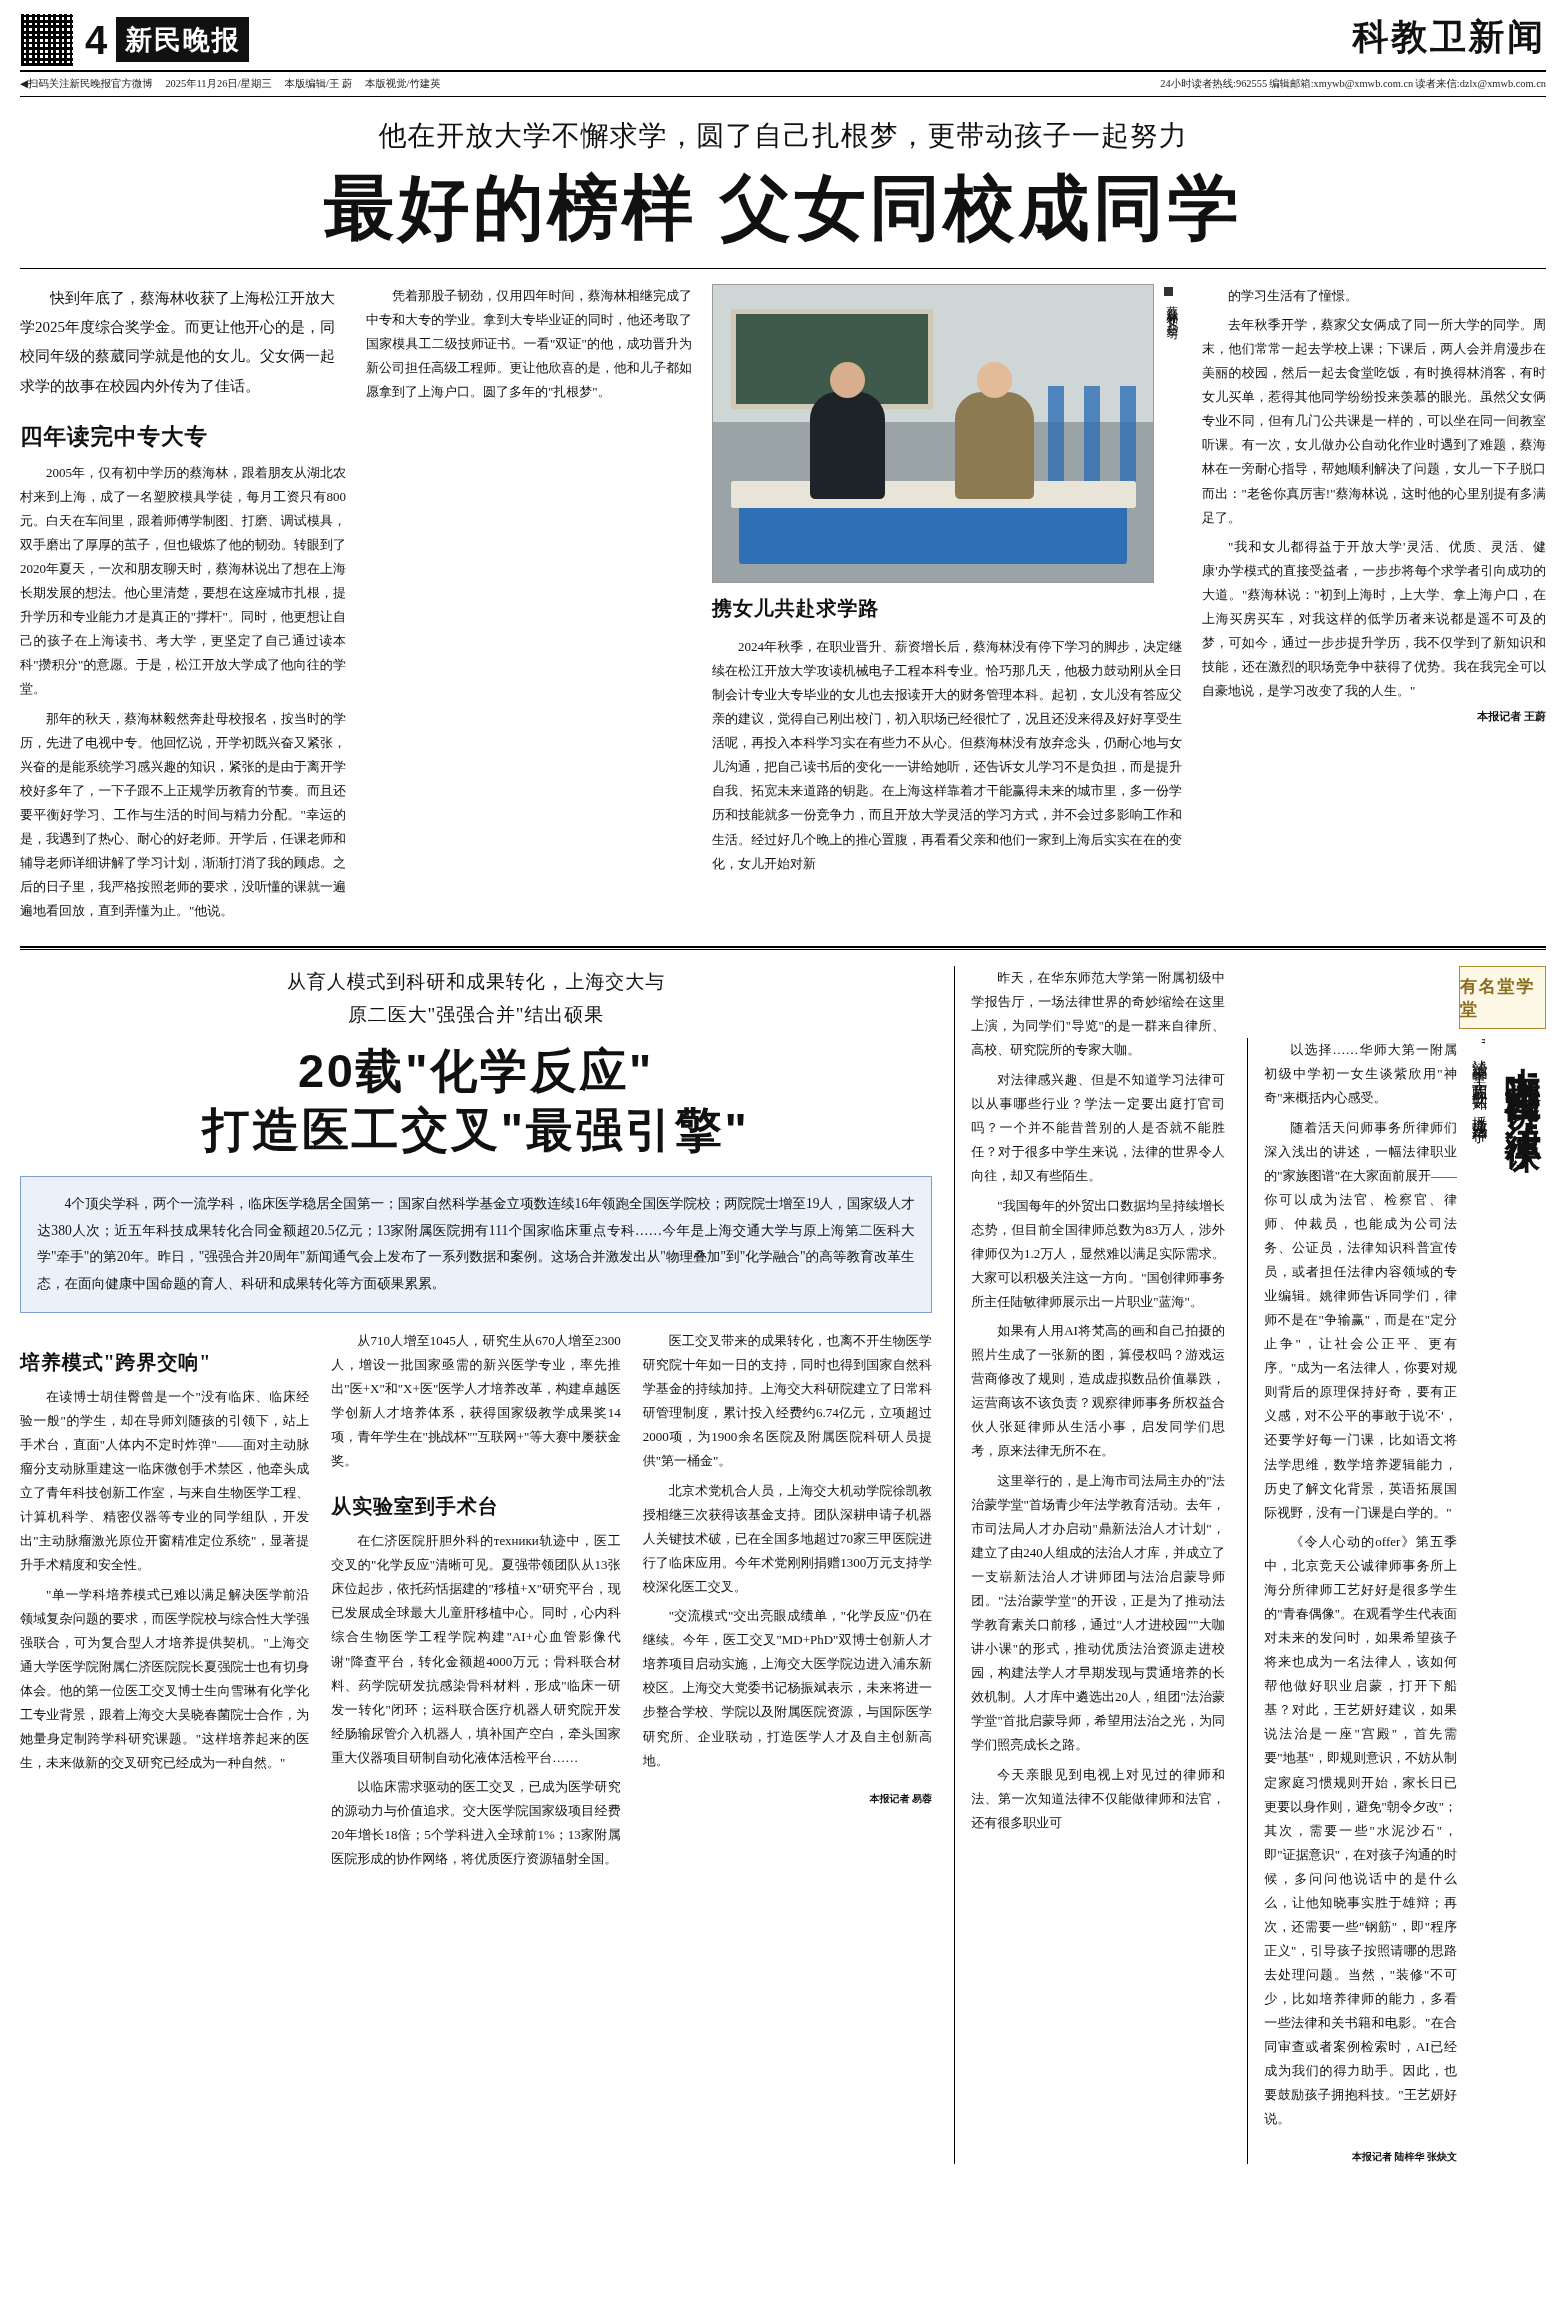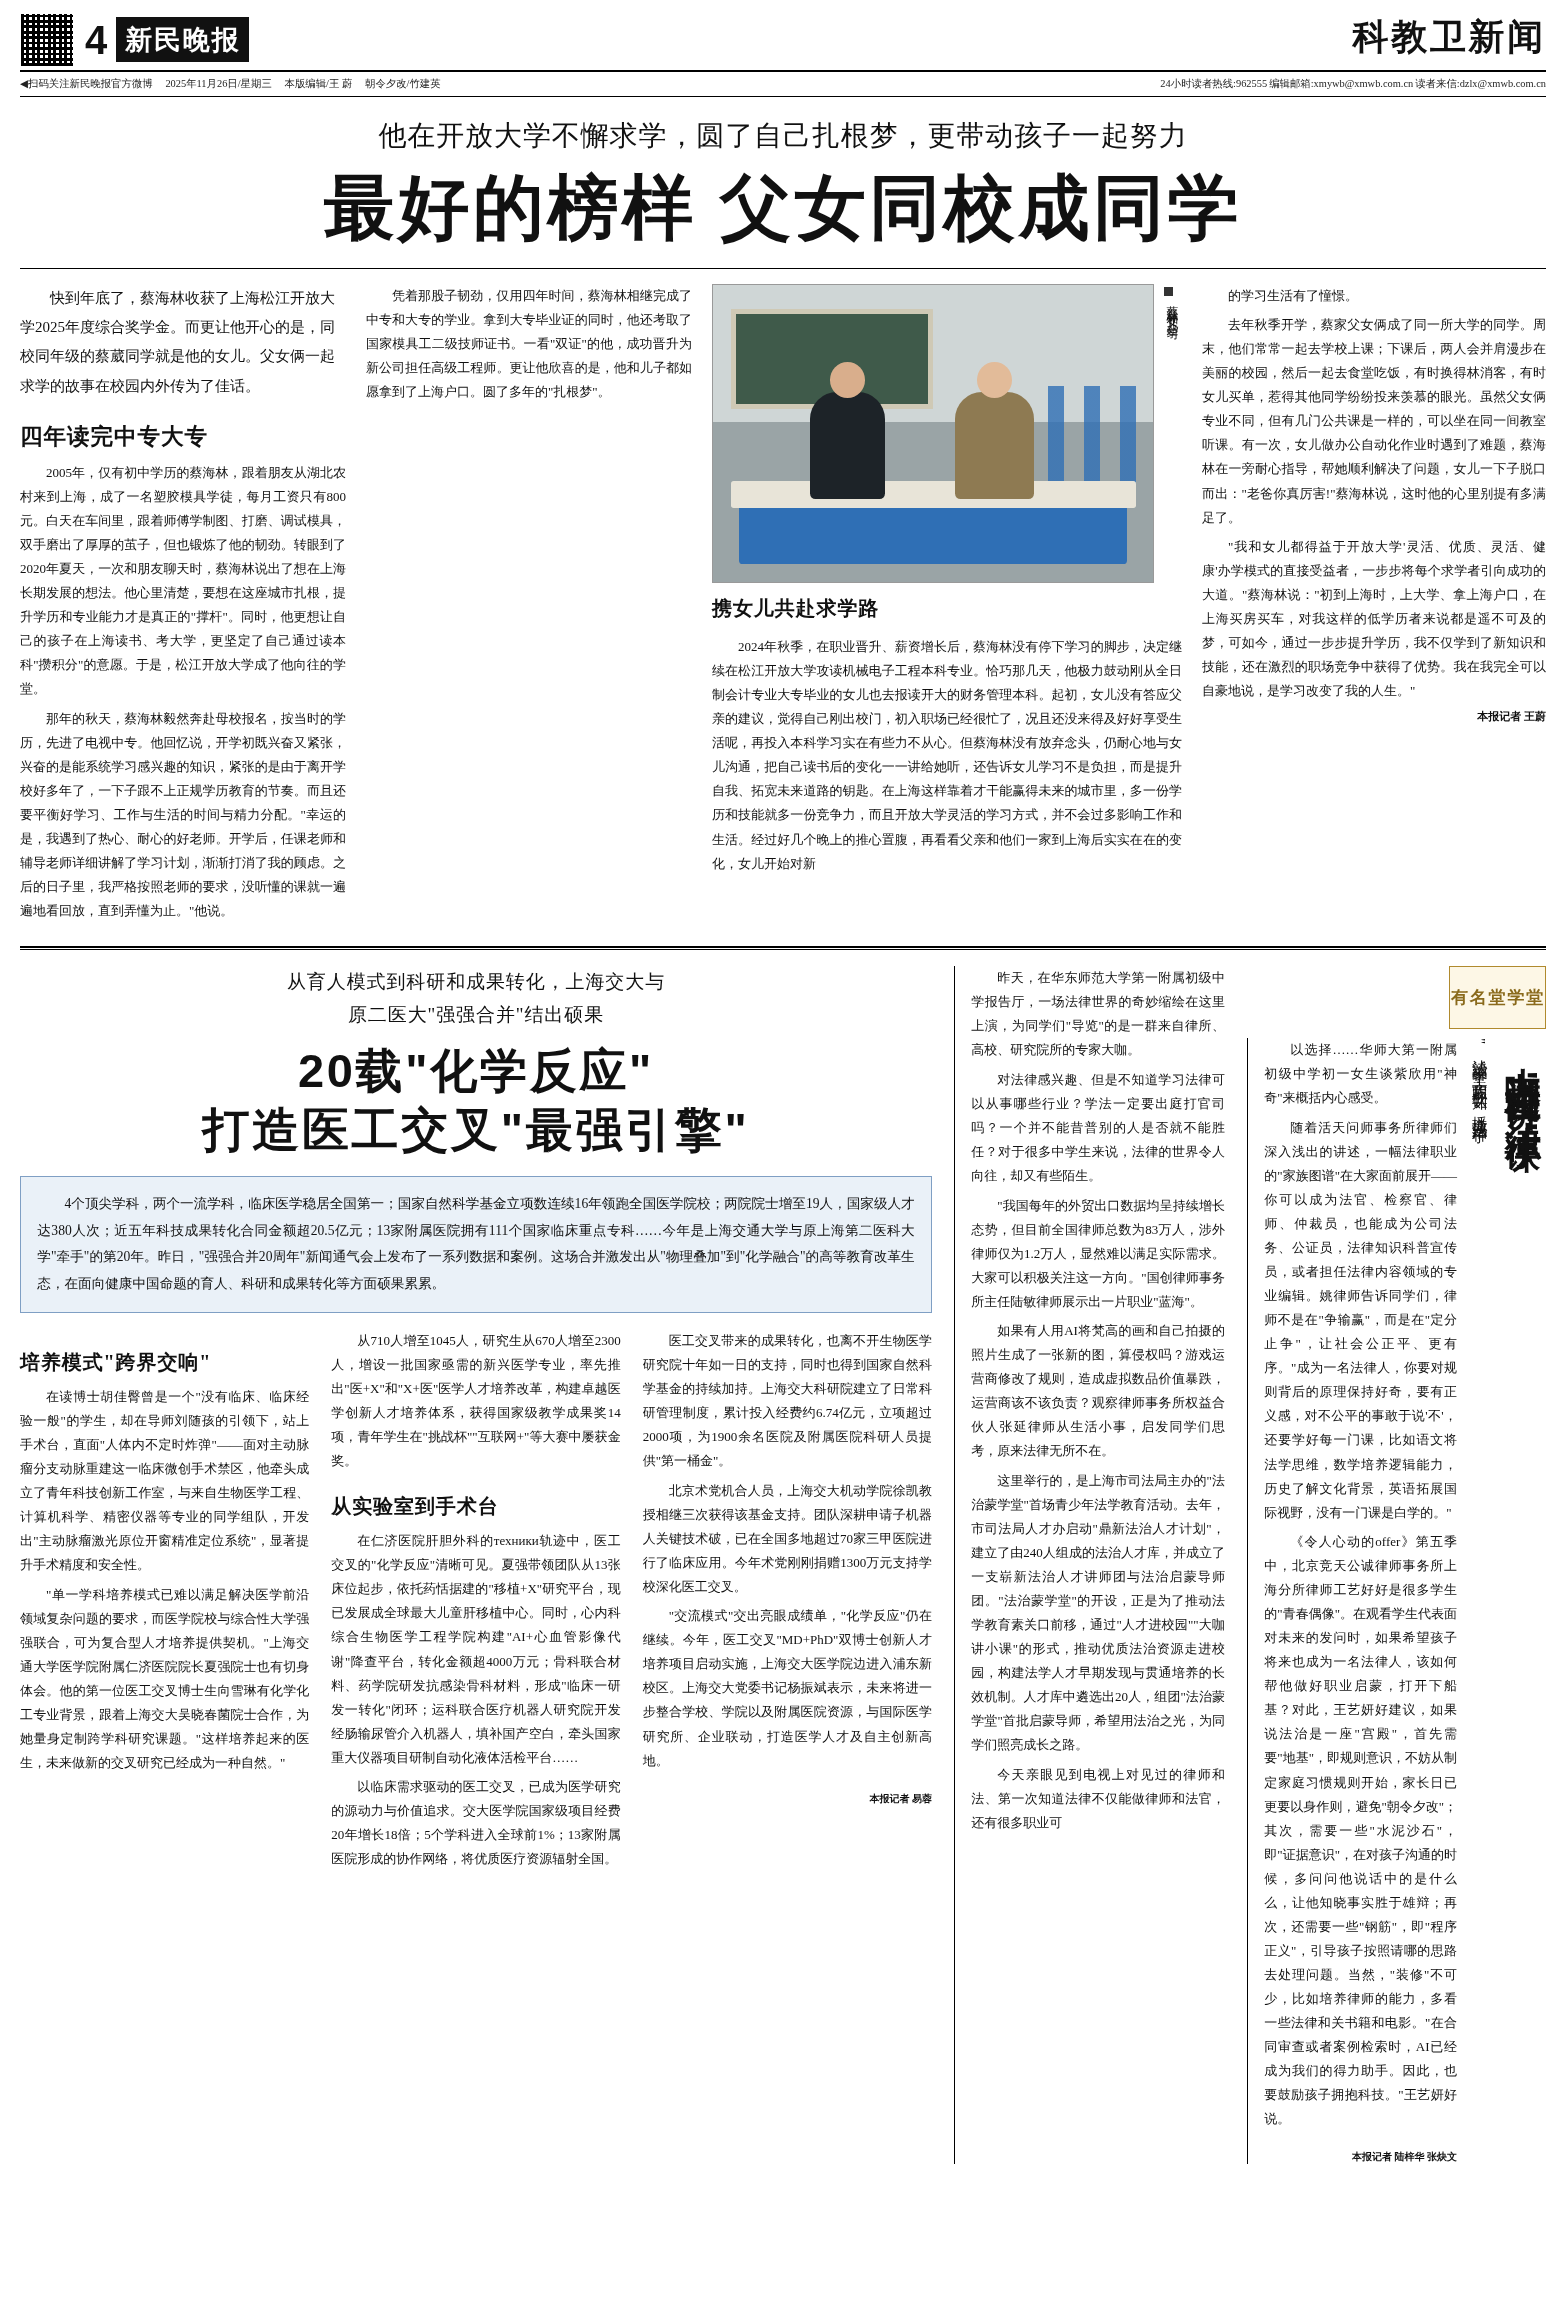--- a/index.html
+++ b/index.html
@@ -63,21 +63,21 @@
   .b-shoulder { font-size:19px; line-height:1.7; text-align:center; letter-spacing:0.9px; margin-bottom:11px; }
   .b-headline { text-align:center; font-size:47px; font-weight:700; letter-spacing:2.7px; line-height:1.25; font-family:"Liberation Sans",sans-serif; margin-bottom:16.3px; }
   .abstract { border:0.9px solid #7f9fc4; background:#eaf1f8; padding:14.5px 16.3px; font-size:13.6px; line-height:1.95; text-align:justify; text-indent:2em; margin-bottom:16.3px; }
   .cols3 { display:grid; grid-template-columns:1fr 1fr 1fr; gap:22px; }
   .cols2 { display:grid; grid-template-columns:1fr 1fr; gap:22px;margin-top:12px; }
 
   
   .vfeature { border-left:0.9px solid #000; padding-left:16.3px; display:flex; flex-direction:row-reverse; }
   .vtitle { writing-mode:vertical-rl; font-size:36px; font-weight:700; letter-spacing:5.4px; font-family:"Liberation Sans",sans-serif; line-height:1.25; margin-left:7.2px; }
   .vsub { writing-mode:vertical-rl; font-size:15.4px; letter-spacing:2.7px; line-height:1.8; margin-left:9px; }
-  .stamp { width:97px; height:63px; border:1.8px solid #b08a2e; color:#8a6a1c; font-weight:700; font-size:17px; display:flex; align-items:center; justify-content:flex-end; letter-spacing:1.8px; margin:0 0 9px auto; background:#fdf7e6; }
+  .stamp { width:87px; height:63px; border:1.8px solid #b08a2e; color:#8a6a1c; font-weight:700; font-size:17px; display:flex; align-items:center; justify-content:flex-end; letter-spacing:1.8px; margin:0 0 9px auto; background:#fdf7e6; }
   .stamp span { writing-mode:horizontal-tb; }
 
   .foot-byline { text-align:right; font-size:10px; font-weight:700; margin-top:19px; }
 </style>
 </head>
 <body>
 
 <div class="page">
 
   <div class="masthead">
@@ -88,21 +88,21 @@
     </div>
     <div class="mast-mid"></div>
     <div class="section-title">科教卫新闻</div>
   </div>
 
   <div class="subbar">
     <div class="left">
       <span>◀扫码关注新民晚报官方微博</span>
       <span>2025年11月26日/星期三</span>
       <span>本版编辑/王 蔚</span>
-      <span>朝令夕改/竹建英</span>
+      <span>本版视觉/竹建英</span>
     </div>
     <div class="right">
       <span>24小时读者热线:962555</span>
       <span>编辑邮箱:xmywb@xmwb.com.cn</span>
       <span>读者来信:dzlx@xmwb.com.cn</span>
     </div>
   </div>
 
   <div class="shoulder">他在开放大学不懈求学，圆了自己扎根梦，更带动孩子一起努力</div>
   <div class="headline">最好的榜样  父女同校成同学</div>

